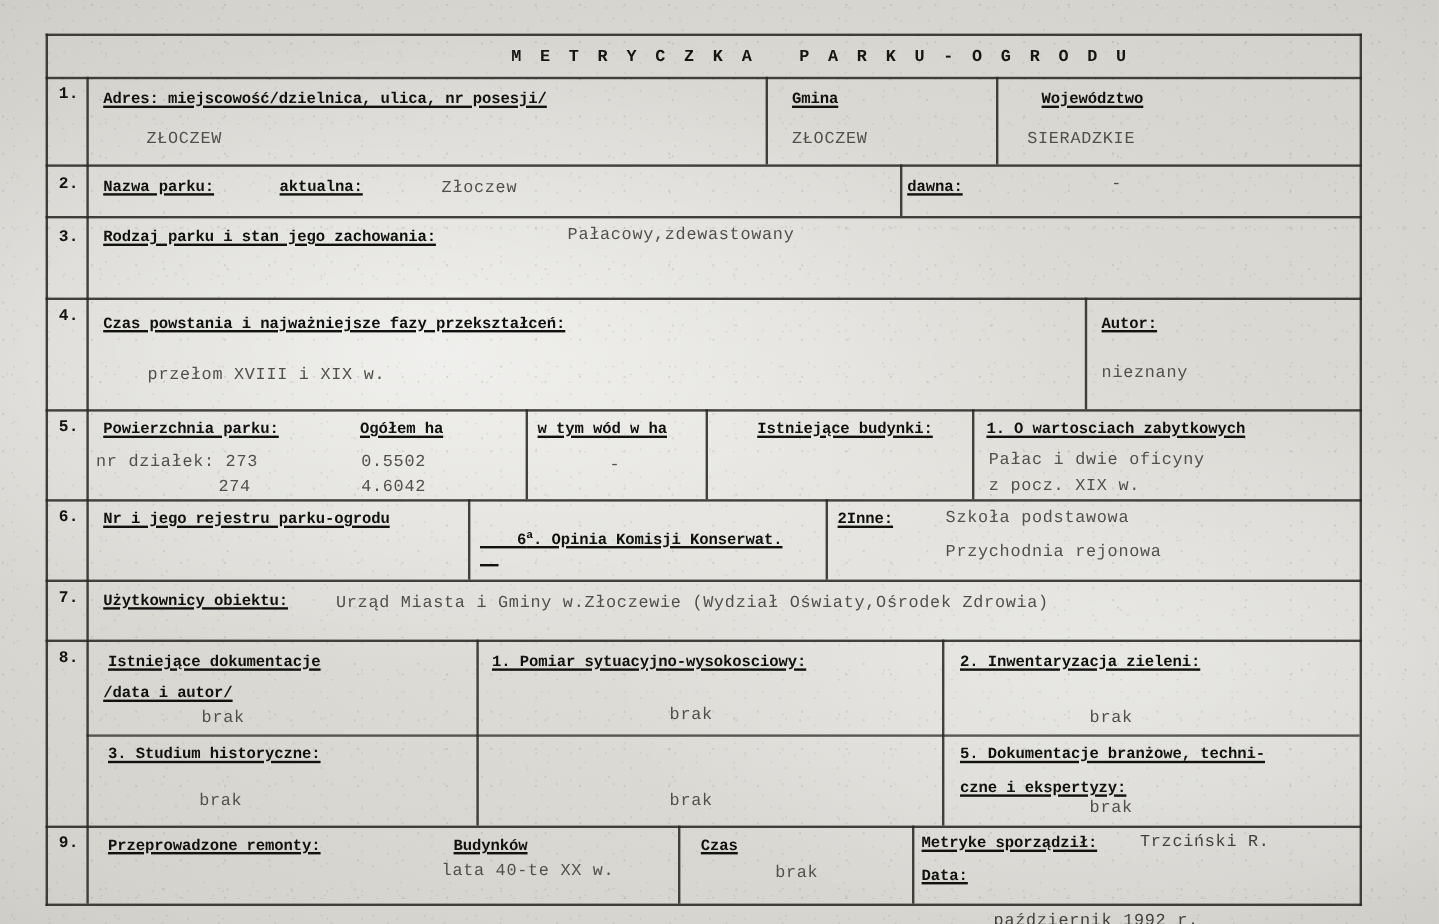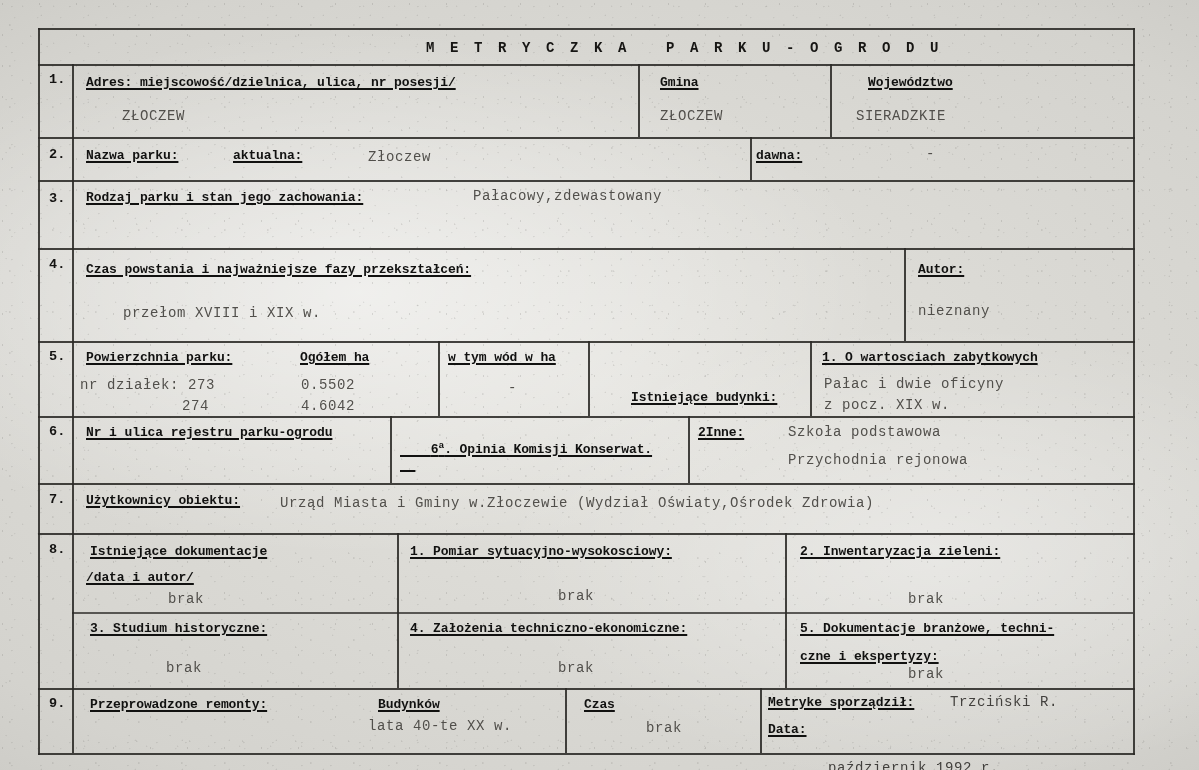--- a/index.html
+++ b/index.html
@@ -190,27 +190,27 @@
   <div class="t lbl" style="left:48px;top:323px;">Powierzchnia parku:</div>
   <div class="t lbl" style="left:262px;top:323px;">Ogółem ha</div>
   <div class="t val" style="left:42px;top:349px;">nr działek: 273</div>
   <div class="t val" style="left:144px;top:370px;">274</div>
   <div class="t val" style="left:263px;top:349px;">0.5502</div>
   <div class="t val" style="left:263px;top:370px;">4.6042</div>
 
   <div class="t lbl" style="left:410px;top:323px;">w tym wód w ha</div>
   <div class="t val" style="left:470px;top:352px;">-</div>
 
-  <div class="t lbl" style="left:593px;top:323px;margin-top:40px;">Istniejące budynki:</div>
+  <div class="t lbl" style="left:593px;top:323px;">Istniejące budynki:</div>
 
   <div class="t lbl" style="left:784px;top:323px;">1. O wartosciach zabytkowych</div>
   <div class="t val" style="left:786px;top:348px;">Pałac i dwie oficyny</div>
   <div class="t val" style="left:786px;top:369px;">z pocz. XIX w.</div>
 
-  <div class="t lbl" style="left:48px;top:398px;">Nr i ulica rejestru parku-ogrodu</div>
+  <div class="t lbl" style="left:48px;top:398px;">Nr i jego rejestru parku-ogrodu</div>
 
   <div class="t lbl" style="left:362px;top:398px;">
     <span>6</span><span class="sup">a</span><span>. Opinia Komisji Konserwat.</span>
   </div>
 
   <div class="t lbl" style="left:660px;top:398px;">2Inne:</div>
   <div class="t val" style="left:750px;top:396px;">Szkoła podstawowa</div>
   <div class="t val" style="left:750px;top:424px;">Przychodnia rejonowa</div>
 
   <div class="t lbl" style="left:48px;top:466px;">Użytkownicy obiektu:</div>
@@ -222,21 +222,20 @@
 
   <div class="t lbl" style="left:372px;top:517px;">1. Pomiar sytuacyjno-wysokosciowy:</div>
   <div class="t val" style="left:520px;top:560px;">brak</div>
 
   <div class="t lbl" style="left:762px;top:517px;">2. Inwentaryzacja zieleni:</div>
   <div class="t val" style="left:870px;top:563px;">brak</div>
 
   <div class="t lbl" style="left:52px;top:594px;">3. Studium historyczne:</div>
   <div class="t val" style="left:128px;top:632px;">brak</div>
 
-  <div class="t lbl" style="left:372px;top:594px;">4. Założenia techniczno-ekonomiczne:</div>
   <div class="t val" style="left:520px;top:632px;">brak</div>
 
   <div class="t lbl" style="left:762px;top:594px;">5. Dokumentacje branżowe, techni-</div>
   <div class="t lbl" style="left:762px;top:622px;">czne i ekspertyzy:</div>
   <div class="t val" style="left:870px;top:638px;">brak</div>
 
   <div class="t lbl" style="left:52px;top:670px;">Przeprowadzone remonty:</div>
   <div class="t lbl" style="left:340px;top:670px;">Budynków</div>
   <div class="t val" style="left:330px;top:690px;">lata 40-te XX w.</div>
 

